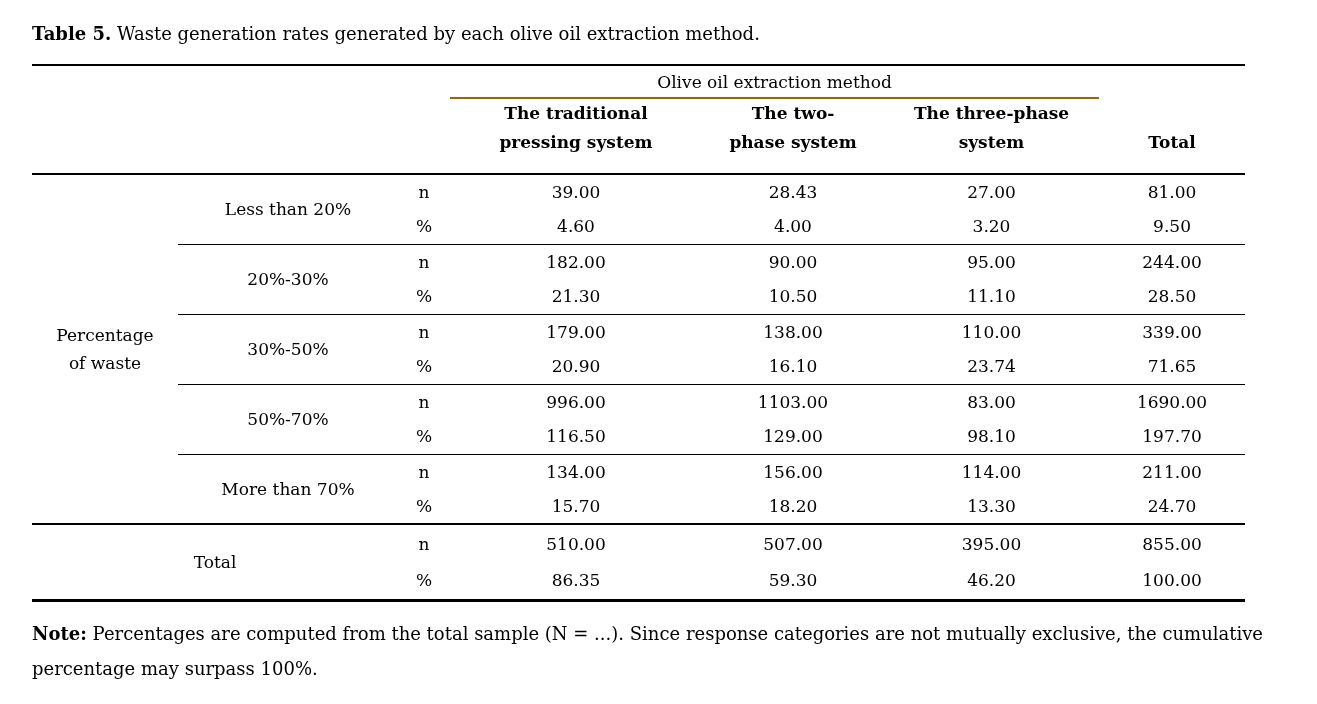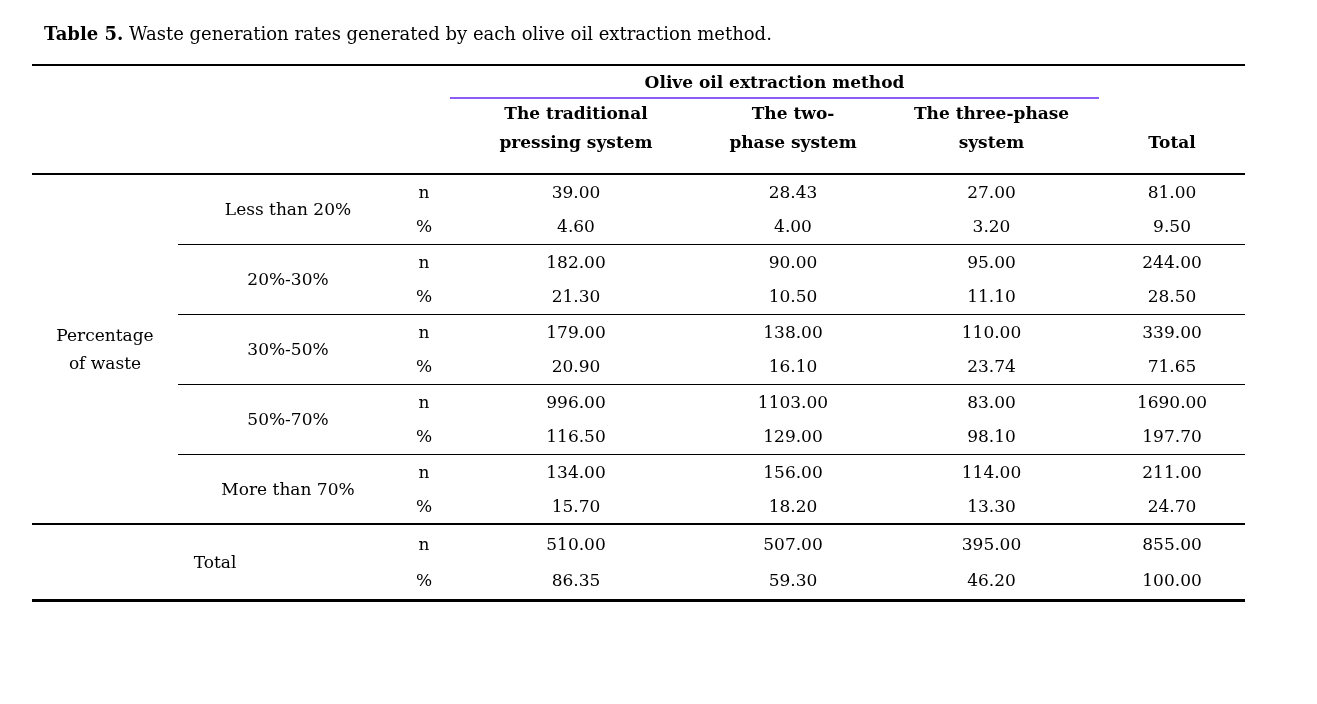--- a/index.html
+++ b/index.html
@@ -13,43 +13,43 @@
     height: 704px;
     font-family: "DejaVu Serif", serif;
     overflow: hidden;
   }
   .page {
     padding: 16px 32px 0 32px;
   }
   .caption {
     font-size: 18px;
     line-height: 28px;
-    margin: 4px 0 16px 12px;
+    margin: 4px 0 16px 0;
   }
   .caption .cap-label {
     font-weight: bold;
   }
   table.data-table {
     border-collapse: collapse;
     table-layout: fixed;
     width: 1213px;
     font-size: 17px;
     border-top: 2px solid #000;
     border-bottom: 3px solid #000;
   }
   table.data-table td {
     padding: 0;
     text-align: center;
     vertical-align: middle;
     overflow: hidden;
   }
   tr.spanner-row { height: 33px; }
   tr.spanner-row td.spanner {
-    font-weight: bold;
-    border-bottom: 2px solid #8b5cf6;
+    font-weight: normal;
+    border-bottom: 2px solid #a16207;
   }
   tr.subhead-row { height: 64px; }
   tr.subhead-row td {
     border-bottom: 2px solid #000;
     font-weight: bold;
     vertical-align: bottom;
     padding-bottom: 16px;
     line-height: 29px;
   }
   tbody tr { height: 35px; }
@@ -211,14 +211,17 @@
       <tr class="total-row-2">
         <td>%</td>
         <td>86.35</td>
         <td>59.30</td>
         <td>46.20</td>
         <td>100.00</td>
       </tr>
     </tbody>
   </table>
 
+  <div class="note">
+    <span class="note-label">Note:</span><span> Percentages are computed from the total sample (N = ...). Since response categories are not mutually exclusive, the cumulative percentage may surpass 100%.</span>
+  </div>
 
 </div>
 
 </body></html>

